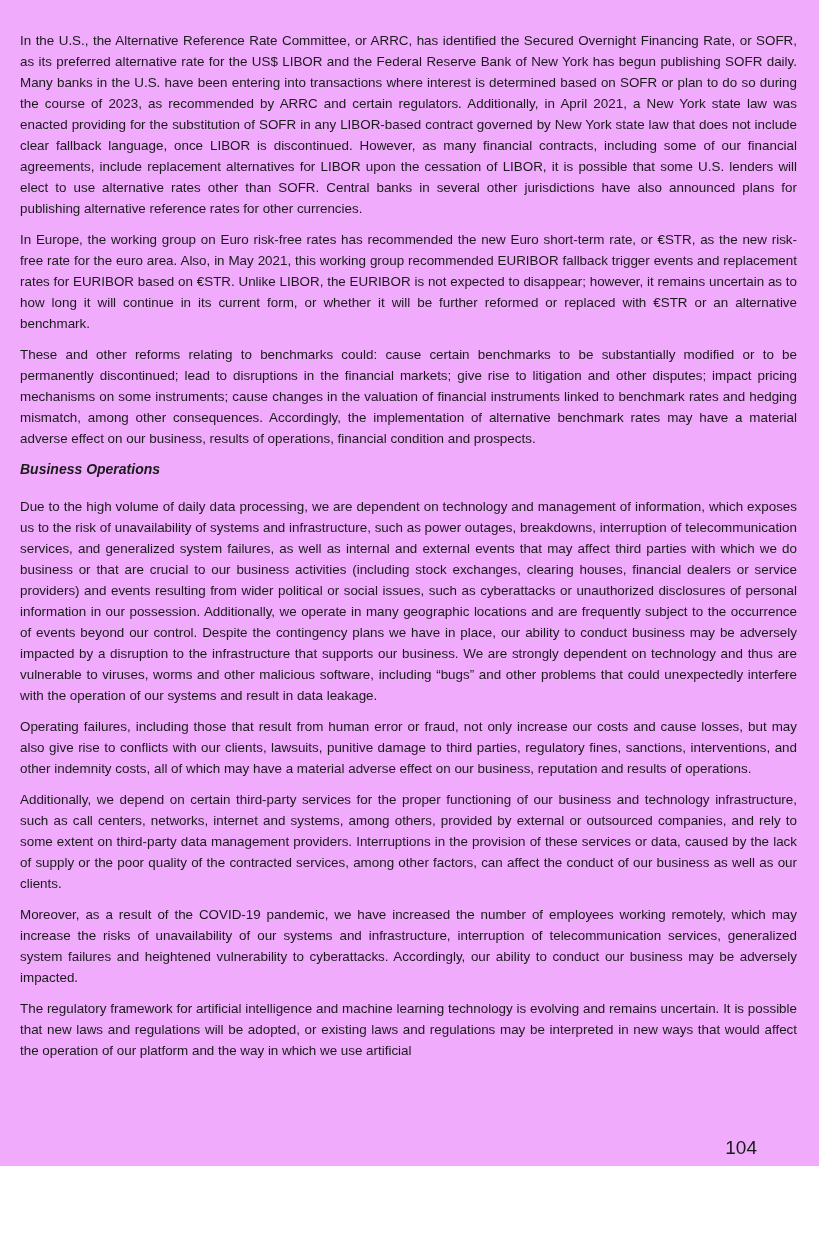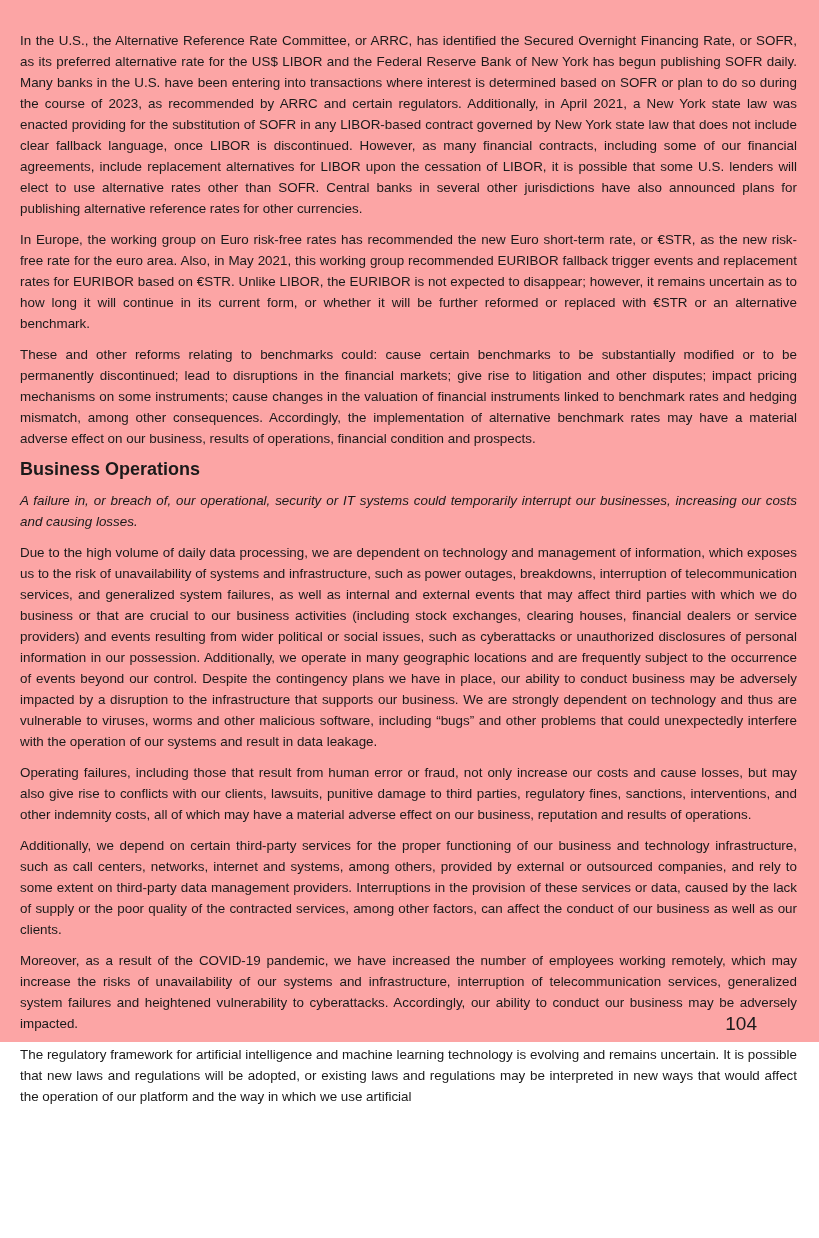--- a/index.html
+++ b/index.html
@@ -11,38 +11,39 @@
     width: 819px;
     height: 1238px;
     font-family: "Liberation Sans", "DejaVu Sans", sans-serif;
     color: #1a1a1a;
     overflow: hidden;
   }
   .page {
     position: relative;
     box-sizing: border-box;
     width: 819px;
-    height: 1042px;
+    height: 1166px;
     padding: 30px 22px 4px 20px;
-    background: #fca5a5;
+    background: #f0abfc;
   }
   .para {
     margin: 0 0 10px 0;
     font-size: 13.4px;
     line-height: 21px;
     text-align: justify;
     text-justify: inter-word;
   }
   .para:last-of-type { margin-bottom: 16px; }
   .heading {
-    margin: 2px 0 10px 0;
-    font-size: 18px;
+    margin: 2px 0 16px 0;
+    font-size: 14px;
     line-height: 21px;
     font-weight: bold;
     text-align: left;
+    font-style: italic;
   }
   .em { font-style: italic; }
   .page-number {
     position: absolute;
     right: 62px;
     bottom: 11px;
     font-size: 19px;
     line-height: 15px;
     color: #1a1a1a;
   }
@@ -53,21 +54,20 @@
 <div class="page">
 
   <p class="para">In the U.S., the Alternative Reference Rate Committee, or ARRC, has identified the Secured Overnight Financing Rate, or SOFR, as its preferred alternative rate for the US$ LIBOR and the Federal Reserve Bank of New York has begun publishing SOFR daily. Many banks in the U.S. have been entering into transactions where interest is determined based on SOFR or plan to do so during the course of 2023, as recommended by ARRC and certain regulators. Additionally, in April 2021, a New York state law was enacted providing for the substitution of SOFR in any LIBOR-based contract governed by New York state law that does not include clear fallback language, once LIBOR is discontinued. However, as many financial contracts, including some of our financial agreements, include replacement alternatives for LIBOR upon the cessation of LIBOR, it is possible that some U.S. lenders will elect to use alternative rates other than SOFR. Central banks in several other jurisdictions have also announced plans for publishing alternative reference rates for other currencies.</p>
 
   <p class="para">In Europe, the working group on Euro risk-free rates has recommended the new Euro short-term rate, or €STR, as the new risk-free rate for the euro area. Also, in May 2021, this working group recommended EURIBOR fallback trigger events and replacement rates for EURIBOR based on €STR. Unlike LIBOR, the EURIBOR is not expected to disappear; however, it remains uncertain as to how long it will continue in its current form, or whether it will be further reformed or replaced with €STR or an alternative benchmark.</p>
 
   <p class="para">These and other reforms relating to benchmarks could: cause certain benchmarks to be substantially modified or to be permanently discontinued; lead to disruptions in the financial markets; give rise to litigation and other disputes; impact pricing mechanisms on some instruments; cause changes in the valuation of financial instruments linked to benchmark rates and hedging mismatch, among other consequences. Accordingly, the implementation of alternative benchmark rates may have a material adverse effect on our business, results of operations, financial condition and prospects.</p>
 
   <h2 class="heading">Business Operations</h2>
 
-  <p class="para em">A failure in, or breach of, our operational, security or IT systems could temporarily interrupt our businesses, increasing our costs and causing losses.</p>
 
   <p class="para">Due to the high volume of daily data processing, we are dependent on technology and management of information, which exposes us to the risk of unavailability of systems and infrastructure, such as power outages, breakdowns, interruption of telecommunication services, and generalized system failures, as well as internal and external events that may affect third parties with which we do business or that are crucial to our business activities (including stock exchanges, clearing houses, financial dealers or service providers) and events resulting from wider political or social issues, such as cyberattacks or unauthorized disclosures of personal information in our possession. Additionally, we operate in many geographic locations and are frequently subject to the occurrence of events beyond our control. Despite the contingency plans we have in place, our ability to conduct business may be adversely impacted by a disruption to the infrastructure that supports our business. We are strongly dependent on technology and thus are vulnerable to viruses, worms and other malicious software, including “bugs” and other problems that could unexpectedly interfere with the operation of our systems and result in data leakage.</p>
 
   <p class="para">Operating failures, including those that result from human error or fraud, not only increase our costs and cause losses, but may also give rise to conflicts with our clients, lawsuits, punitive damage to third parties, regulatory fines, sanctions, interventions, and other indemnity costs, all of which may have a material adverse effect on our business, reputation and results of operations.</p>
 
   <p class="para">Additionally, we depend on certain third-party services for the proper functioning of our business and technology infrastructure, such as call centers, networks, internet and systems, among others, provided by external or outsourced companies, and rely to some extent on third-party data management providers. Interruptions in the provision of these services or data, caused by the lack of supply or the poor quality of the contracted services, among other factors, can affect the conduct of our business as well as our clients.</p>
 
   <p class="para">Moreover, as a result of the COVID-19 pandemic, we have increased the number of employees working remotely, which may increase the risks of unavailability of our systems and infrastructure, interruption of telecommunication services, generalized system failures and heightened vulnerability to cyberattacks. Accordingly, our ability to conduct our business may be adversely impacted.</p>
 
 

